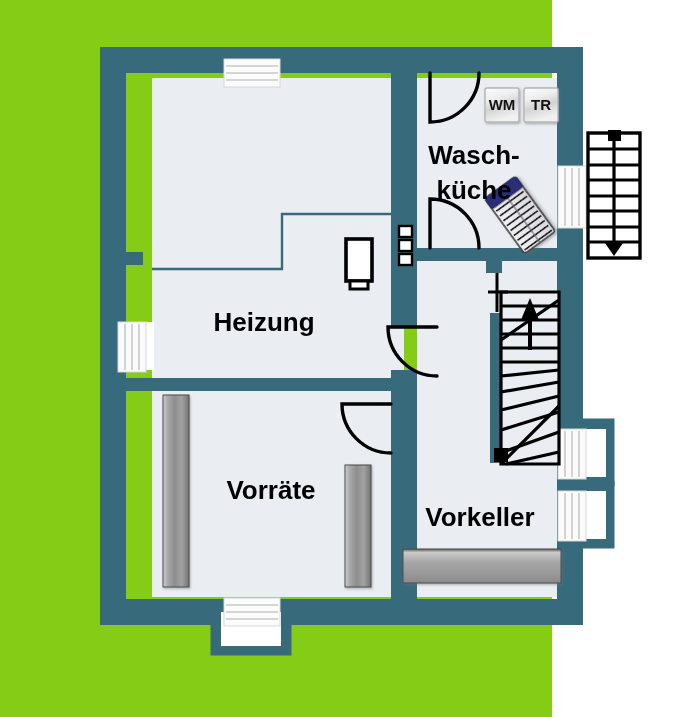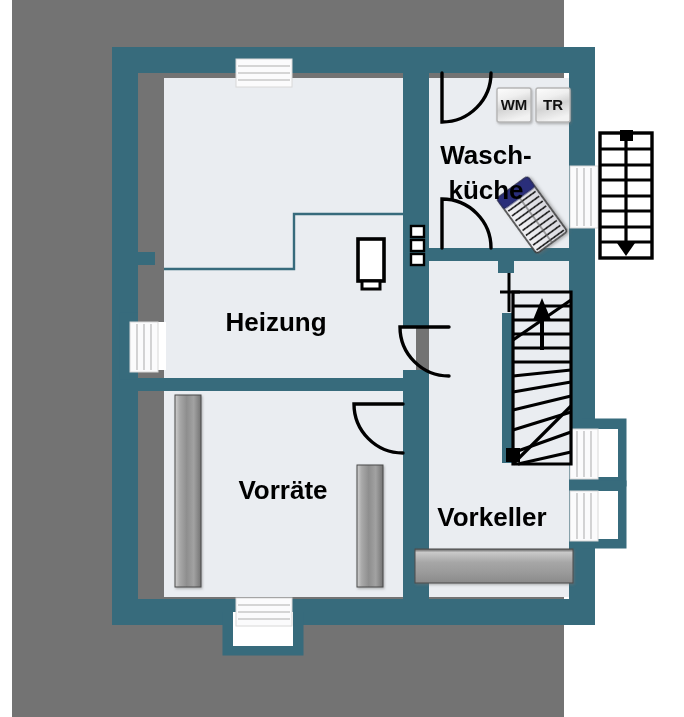--- a/index.html
+++ b/index.html
@@ -1,18 +1,18 @@
 <!DOCTYPE html>
 <html><head>
 <meta charset="utf-8">
 <style>
   html,body{margin:0;padding:0;background:#ffffff;}
   body{width:684px;height:717px;overflow:hidden;
        font-family:"Liberation Sans","DejaVu Sans",sans-serif;}
-  #plan{position:relative;width:552px;height:717px;background:#737373;margin-left:12px;}
+  #plan{position:relative;width:552px;height:717px;background:#84cc16;}
   svg{display:block;}
   .room-label{
     font-family:"Liberation Sans","DejaVu Sans",sans-serif;
     font-weight:bold;
     fill:#000000;
     text-anchor:middle;
     dominant-baseline:middle;
   }
   .appliance-label{
     font-family:"Liberation Sans","DejaVu Sans",sans-serif;

